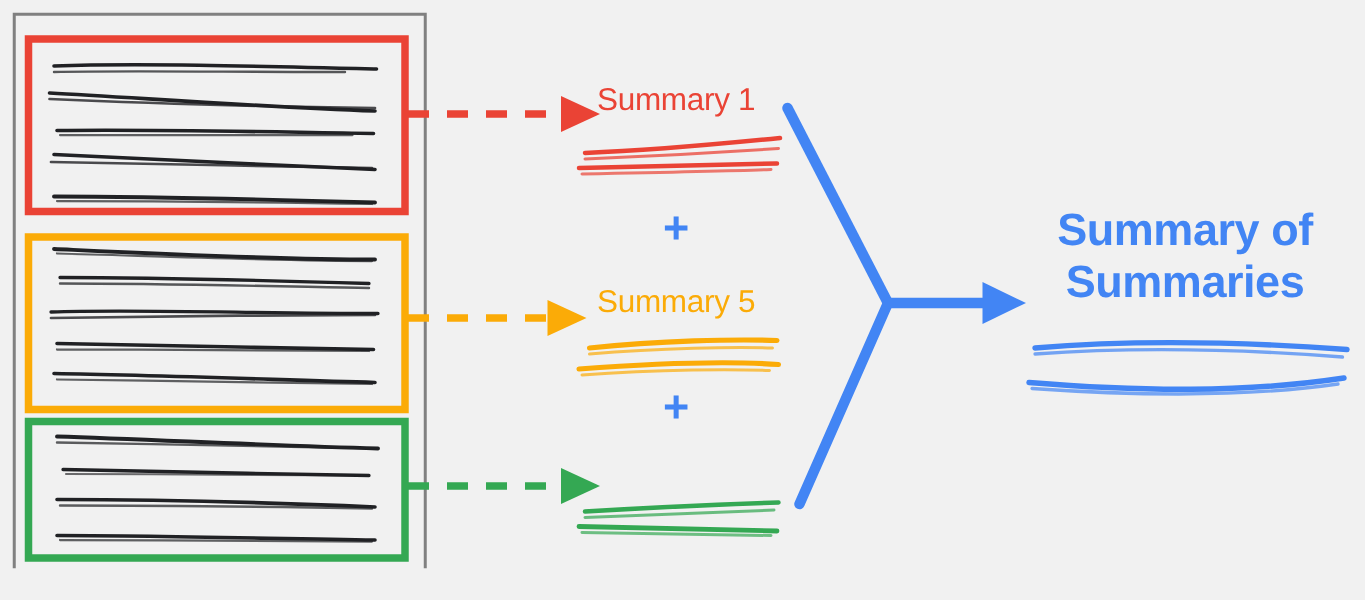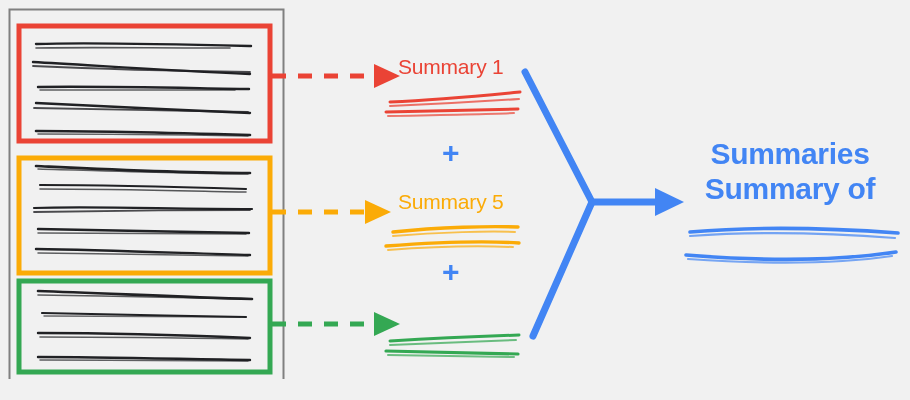--- a/index.html
+++ b/index.html
@@ -138,17 +138,17 @@
   <div class="lbl sum-label" style="left:398px; top:55px; color:#EA4335;">Summary 1</div>
 
   <div class="lbl sum-label" style="left:398px; top:190px; color:#FBAB07;">Summary 5</div>
 
 
   <div class="lbl" style="left:442px; top:136px; color:#4285F4; font-size:30px; font-weight:700;">+</div>
 
   <div class="lbl" style="left:442px; top:255px; color:#4285F4; font-size:30px; font-weight:700;">+</div>
 
   <div style="position:absolute; left:690px; top:136px; width:200px; color:#4285F4;">
+    <div class="sos-label">Summary of</div>
     <div class="sos-label">Summaries</div>
-    <div class="sos-label">Summary of</div>
   </div>
 
 </div>
 
 </body></html>

